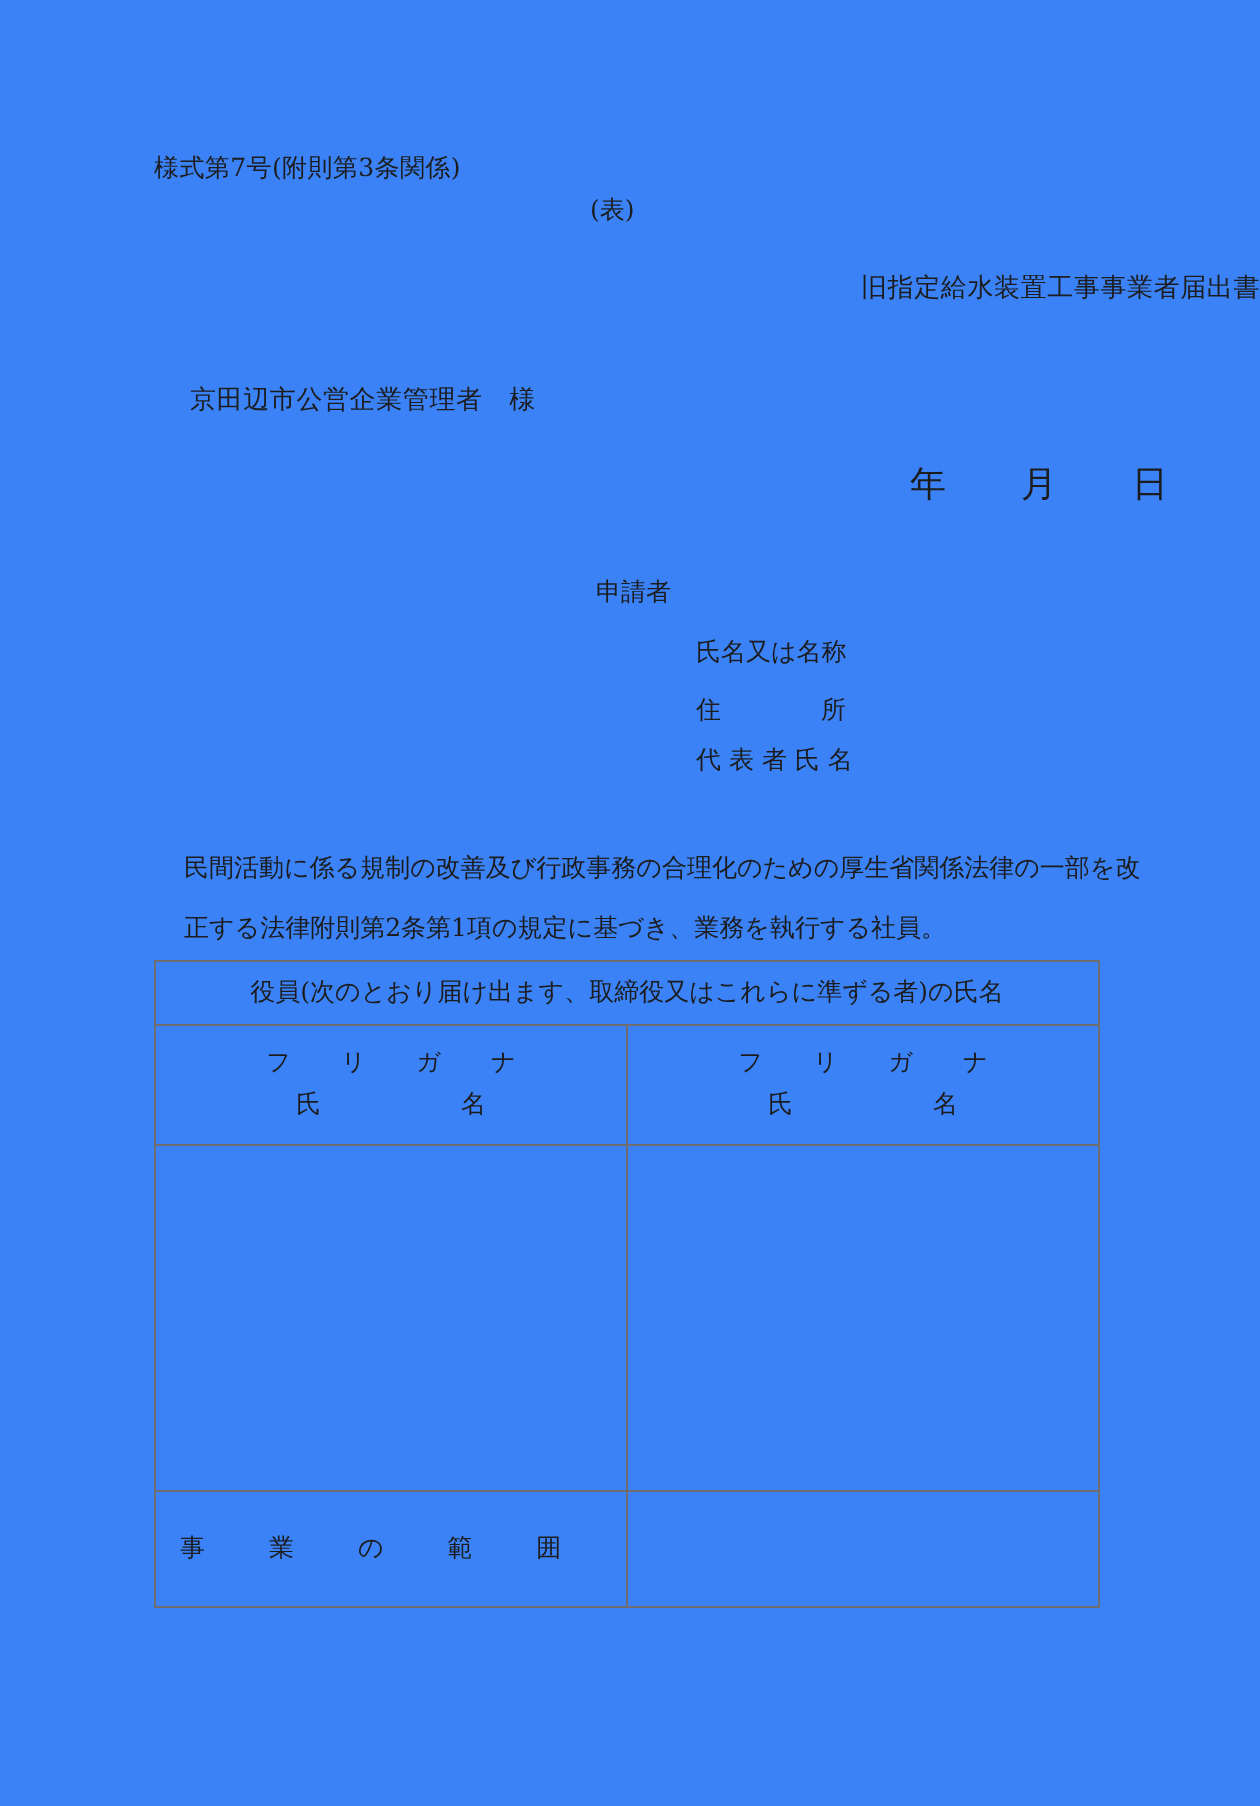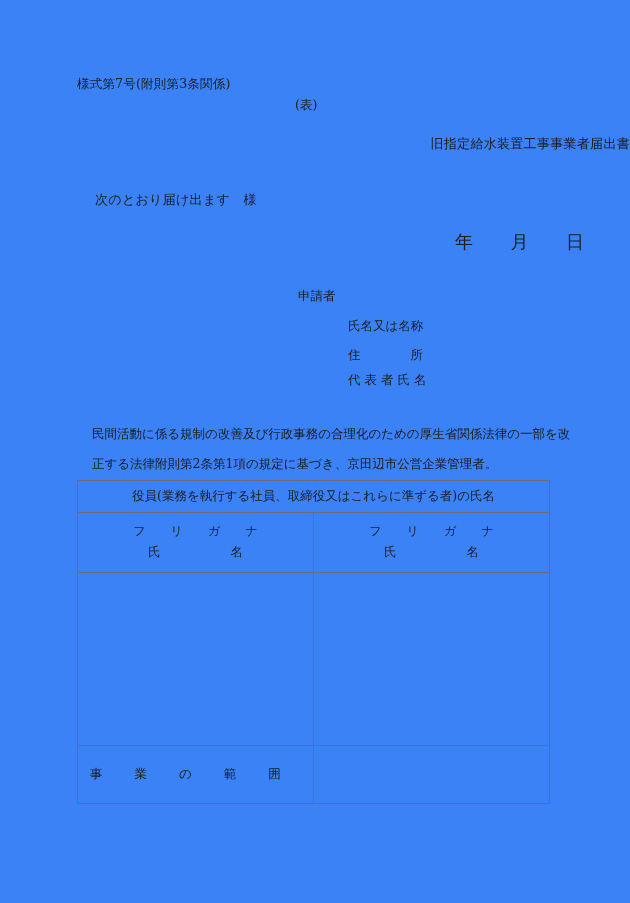--- a/index.html
+++ b/index.html
@@ -137,21 +137,21 @@
 <body>
 
 <div id="page">
 
   <div class="abs form-no">様式第7号(附則第3条関係)</div>
 
   <div class="abs omote">(表)</div>
 
   <div class="abs doc-title">旧指定給水装置工事事業者届出書</div>
 
-  <div class="abs addressee">次のとおり届け出ます　様</div>
+  <div class="abs addressee">京田辺市公営企業管理者　様</div>
 
   <div class="abs date-line">
     <span>年</span>
     <span class="sp"></span>
     <span>月</span>
     <span class="sp"></span>
     <span>日</span>
   </div>
 
   <div class="abs applicant-label">申請者</div>
@@ -160,30 +160,30 @@
 
   <div class="abs applicant-field af2">
     <span>住</span>
     <span class="gap-wide"></span>
     <span>所</span>
   </div>
 
   <div class="abs applicant-field af3">代 表 者 氏 名</div>
 
   <div class="abs body-p1">民間活動に係る規制の改善及び行政事務の合理化のための厚生省関係法律の一部を改</div>
-  <div class="abs body-p2">正する法律附則第2条第1項の規定に基づき、京田辺市公営企業管理者。</div>
+  <div class="abs body-p2">正する法律附則第2条第1項の規定に基づき、業務を執行する社員。</div>
 
   <table class="abs" id="roster-table">
     <colgroup>
       <col style="width:50%">
       <col style="width:50%">
     </colgroup>
     <tbody>
       <tr class="row-header">
-        <td colspan="2">役員(業務を執行する社員、取締役又はこれらに準ずる者)の氏名</td>
+        <td colspan="2">役員(次のとおり届け出ます、取締役又はこれらに準ずる者)の氏名</td>
       </tr>
       <tr class="row-names">
         <td>
           <div class="furigana">フ リ ガ ナ</div>
           <div class="shimei">
             <span>氏</span>
             <span class="sep"></span>
             <span>名</span>
           </div>
         </td>

